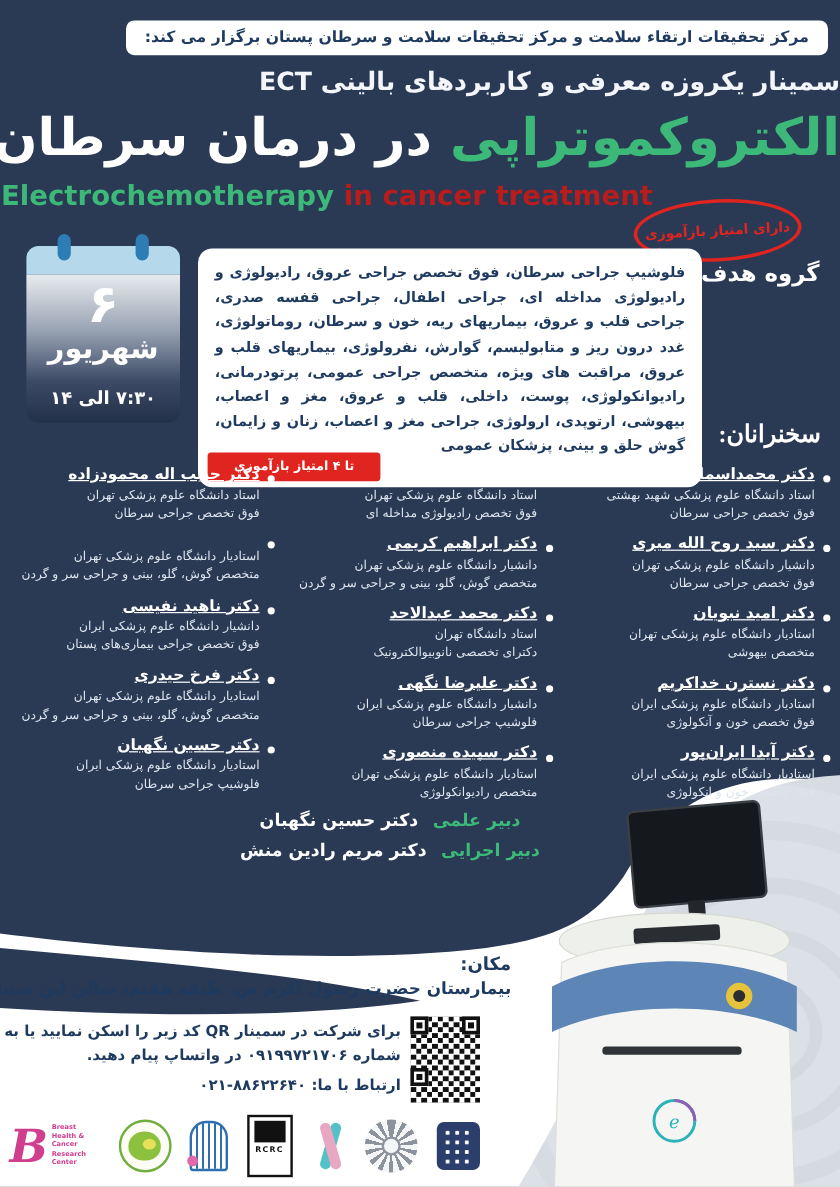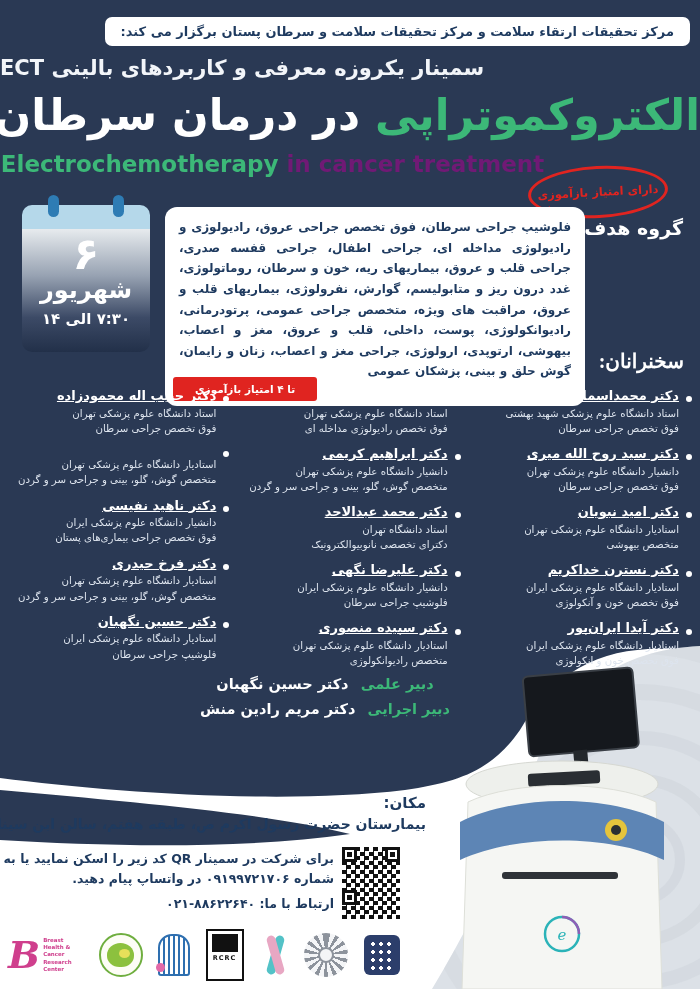--- a/index.html
+++ b/index.html
@@ -12,50 +12,50 @@
           background:#fff; overflow:hidden; direction:rtl;}
   .bg-svg, .machine-svg{position:absolute; display:block;}
   .bg-svg{inset:0; z-index:0;}
   .machine-svg{right:0; bottom:0; width:290px; height:345px; z-index:1;}
   .layer{position:absolute; z-index:2;}
 
   
   .banner{top:17px; right:10px; background:#fff; color:var(--ink);
           font-size:13px; font-weight:700; padding:7px 16px; border-radius:7px;}
   
-  .seminar-line{top:56px; left:0; right:0; text-align:left; color:#f2f5f9;
+  .seminar-line{top:56px; left:0; right:0; text-align:right; color:#f2f5f9;
           font-size:21px; font-weight:600; letter-spacing:0;}
   
   .main-title{top:90px; left:0; right:0; text-align:center; font-weight:800;
           font-size:43px; line-height:1.2; white-space:nowrap;}
   .main-title .t-green{color:var(--green);}
   .main-title .t-white{color:#fff;}
   
   .en-title{top:151px; left:0; right:155px; text-align:center; direction:ltr;
           font-size:23px; font-weight:800;}
   .en-title .t-green{color:var(--green);}
-  .en-title .t-white{color:#701a75; margin-left:8px;}
+  .en-title .t-white{color:#b91c1c; margin-left:8px;}
   
   .cme-badge{top:166px; left:528px; width:140px; height:52px; border:3px solid var(--red);
           border-radius:50%; display:flex; align-items:center; justify-content:center;
           color:var(--red); font-size:11.5px; font-weight:800; transform:rotate(-3deg);}
   .cme-badge::after{content:""; position:absolute; left:10px; bottom:-12px; width:18px; height:18px;
           border:3px solid transparent; border-left-color:var(--red); border-bottom-color:var(--red);
           border-radius:50%; transform:rotate(25deg);}
 
   
   .calendar{top:205px; left:22px; width:128px; height:147px;}
   .cal-ring{position:absolute; top:-10px; width:11px; height:22px; background:#2e7cb4; border-radius:6px;}
   .cal-ring.r1{left:26px;} .cal-ring.r2{right:26px;}
   .cal-head{height:24px; background:#b5d8ea; border-radius:10px 10px 0 0;}
   .cal-body{height:123px; border-radius:0 0 10px 10px; text-align:center; color:#fff;
           background:linear-gradient(#e7ebee 0%, #97a2b2 38%, #3c4a66 72%, #223049 100%);}
   .cal-day{font-size:44px; font-weight:800; line-height:1.05; padding-top:2px;}
   .cal-month{font-size:24px; font-weight:800; line-height:1.1;}
-  .cal-time{font-size:15px; font-weight:700; margin-top:6px;}
+  .cal-time{font-size:15px; font-weight:700; margin-top:19px;}
 
   
   .tg-label{top:217px; right:17px; color:#fff; font-size:19px; font-weight:800;}
   .tg-box{top:207px; left:165px; width:420px; background:#fff; border-radius:12px;
           padding:10px 14px 24px; color:var(--ink); font-size:12px; font-weight:600;
           line-height:1.72; text-align:justify;}
   .tg-points{position:absolute; left:8px; bottom:5px; background:var(--red); color:#fff;
           font-size:10.5px; font-weight:700; padding:3px 22px; border-radius:3px;}
 
   

